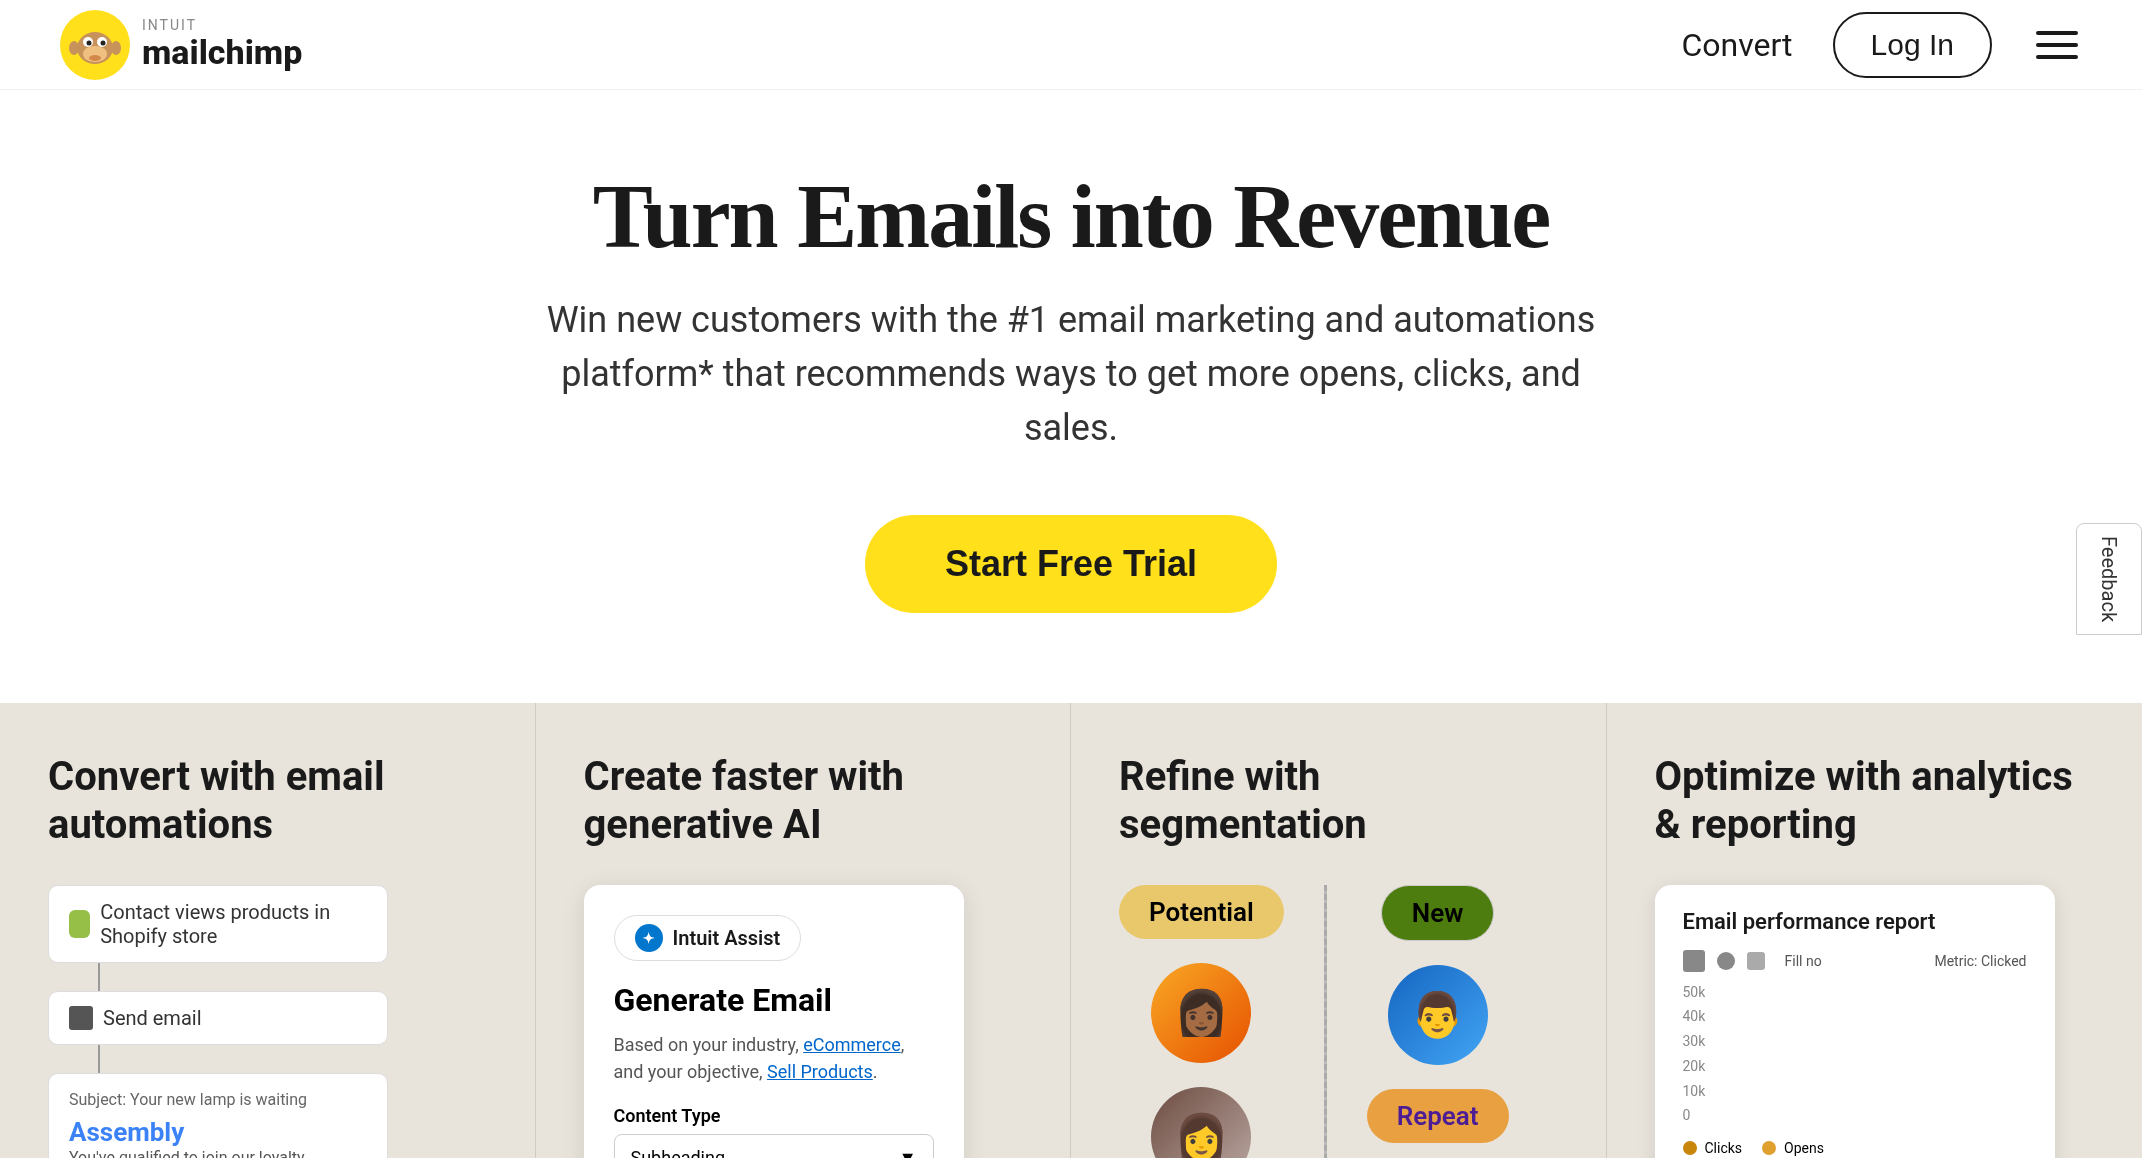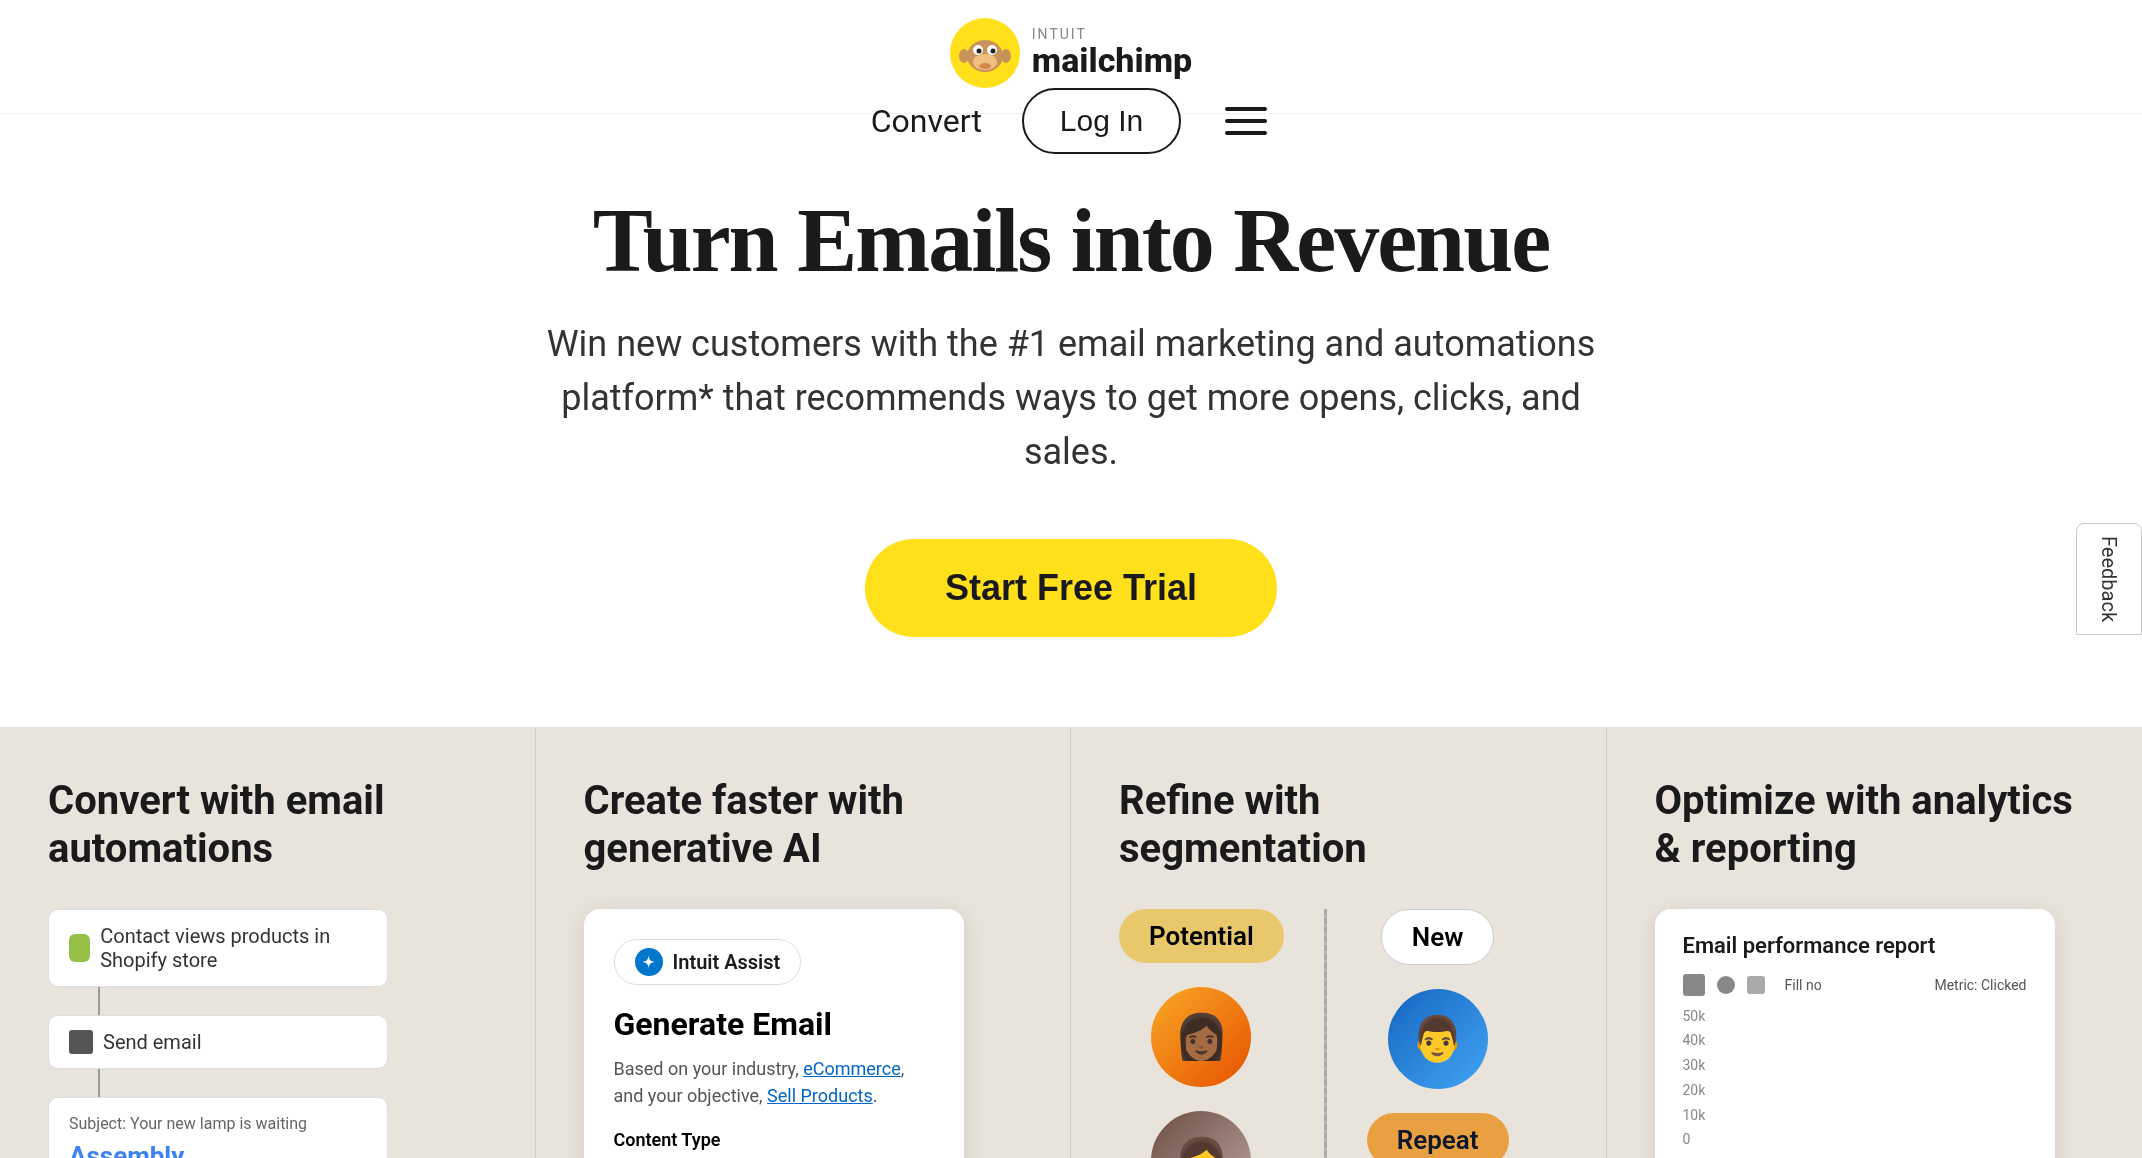--- a/index.html
+++ b/index.html
@@ -12,22 +12,21 @@
     }
 
     
     nav {
       display: flex;
       align-items: center;
       justify-content: space-between;
       padding: 18px 60px;
       background: #fff;
       border-bottom: 1px solid #f0f0f0;
-      height: 114px;
-      flex-direction: column;
+      height: 90px;
     }
     .logo-area {
       display: flex;
       align-items: center;
       gap: 12px;
     }
     .logo-chimp {
       width: 70px;
       height: 70px;
     }
@@ -258,26 +257,26 @@
     }
     .seg-label {
       background: #e8c86a;
       border-radius: 30px;
       padding: 12px 30px;
       font-size: 26px;
       font-weight: 600;
       text-align: center;
     }
     .seg-label.new-label {
-      background: #ffffff;
+      background: #4d7c0f;
       border: 1.5px solid #ccc;
     }
     .seg-label.repeat-label {
       background: #e8a040;
-      color: #0f172a;
+      color: #4c1d95;
     }
     .avatar-circle {
       width: 100px;
       height: 100px;
       border-radius: 50%;
       overflow: hidden;
       background: #ddd;
       display: flex;
       align-items: center;
       justify-content: center;

